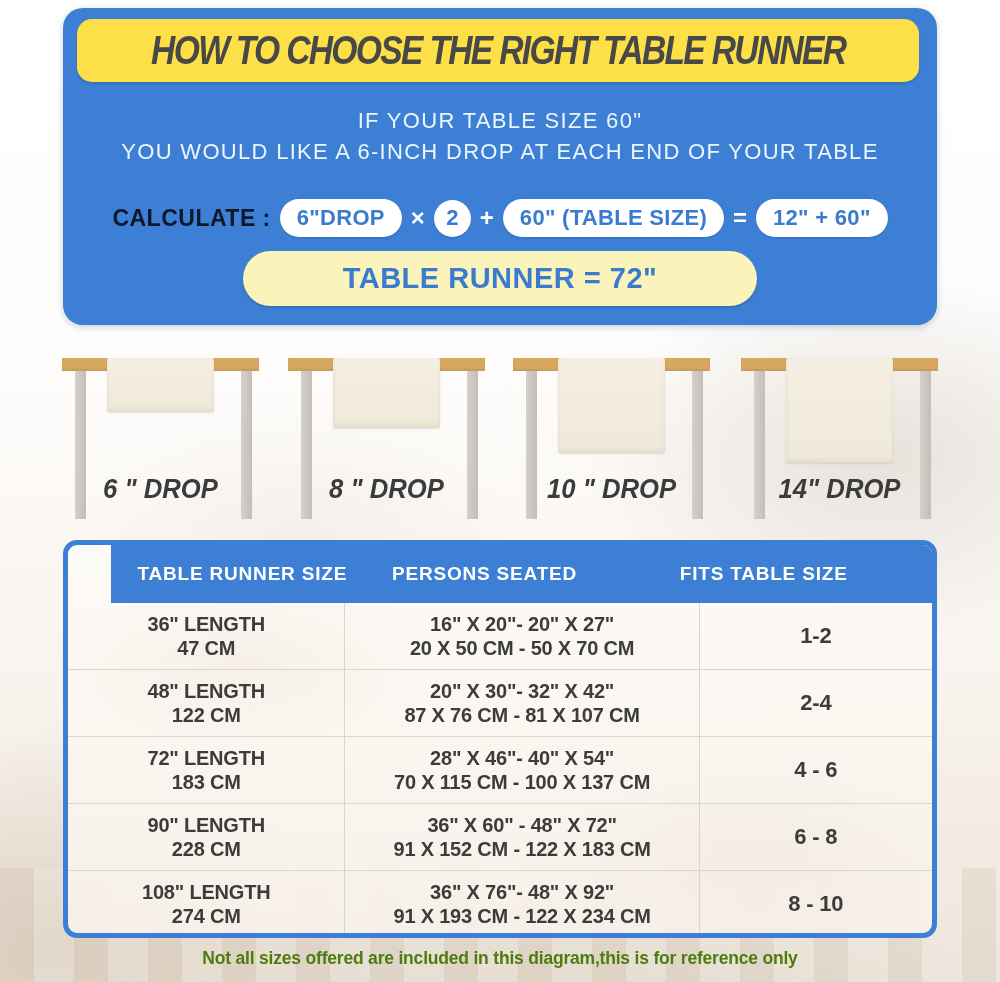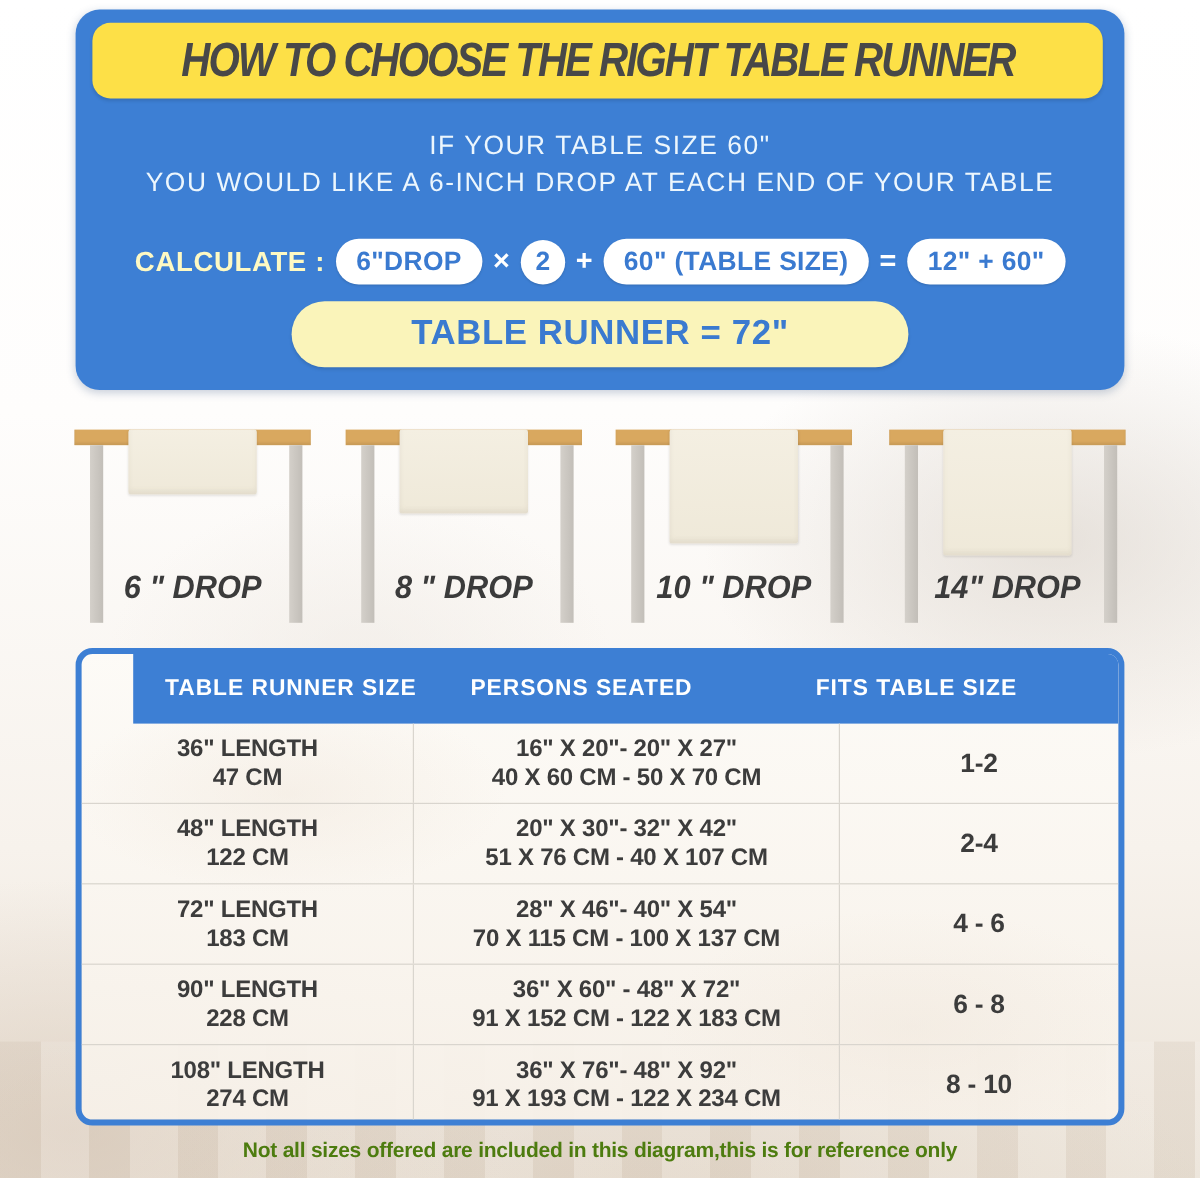--- a/index.html
+++ b/index.html
@@ -39,21 +39,21 @@
   .sub{
     position:absolute;left:0;width:100%;margin:0;text-align:center;
     color:#ecf6fd;font-size:22px;letter-spacing:1.3px;font-weight:normal;
   }
   .sub.l1{top:100px;}
   .sub.l2{top:131px;}
   .calc-row{
     position:absolute;top:190px;left:0;right:0;height:40px;
     display:flex;align-items:center;justify-content:center;gap:9px;
   }
-  .calc-label{color:#fef9c3;font-weight:bold;font-size:23px;letter-spacing:.5px;}
+  .calc-label{color:#0f172a;font-weight:bold;font-size:23px;letter-spacing:.5px;}
   .pill{
     background:#ffffff;color:#3a7ad0;font-weight:bold;font-size:22px;
     padding:6px 17px;border-radius:22px;letter-spacing:.3px;white-space:nowrap;
     box-shadow:0 1px 2px rgba(0,0,0,.15);
   }
   .op{color:#ffffff;font-size:24px;font-weight:bold;}
   .circle{
     background:#ffffff;color:#3a7ad0;width:37px;height:37px;border-radius:50%;
     display:flex;align-items:center;justify-content:center;font-weight:bold;font-size:22px;
     box-shadow:0 1px 2px rgba(0,0,0,.15);
@@ -181,34 +181,34 @@
       <div class="hcol c2">FITS TABLE SIZE</div>
     </div>
   <div class="spec-rows" id="spec-rows">
       <div class="spec-row">
         <div class="cell c1">
           <span>36" LENGTH</span>
           <span>47 CM</span>
         </div>
         <div class="cell c2">
           <span>16" X 20"- 20" X 27"</span>
-          <span>40 X 60 CM - 50 X 70 CM</span>
+          <span>20 X 50 CM - 50 X 70 CM</span>
         </div>
         <div class="cell c3 persons">
           <span>1-2</span>
         </div>
       </div>
       <div class="spec-row">
         <div class="cell c1">
           <span>48" LENGTH</span>
           <span>122 CM</span>
         </div>
         <div class="cell c2">
           <span>20" X 30"- 32" X 42"</span>
-          <span>51 X 76 CM - 40 X 107 CM</span>
+          <span>87 X 76 CM - 81 X 107 CM</span>
         </div>
         <div class="cell c3 persons">
           <span>2-4</span>
         </div>
       </div>
       <div class="spec-row">
         <div class="cell c1">
           <span>72" LENGTH</span>
           <span>183 CM</span>
         </div>

